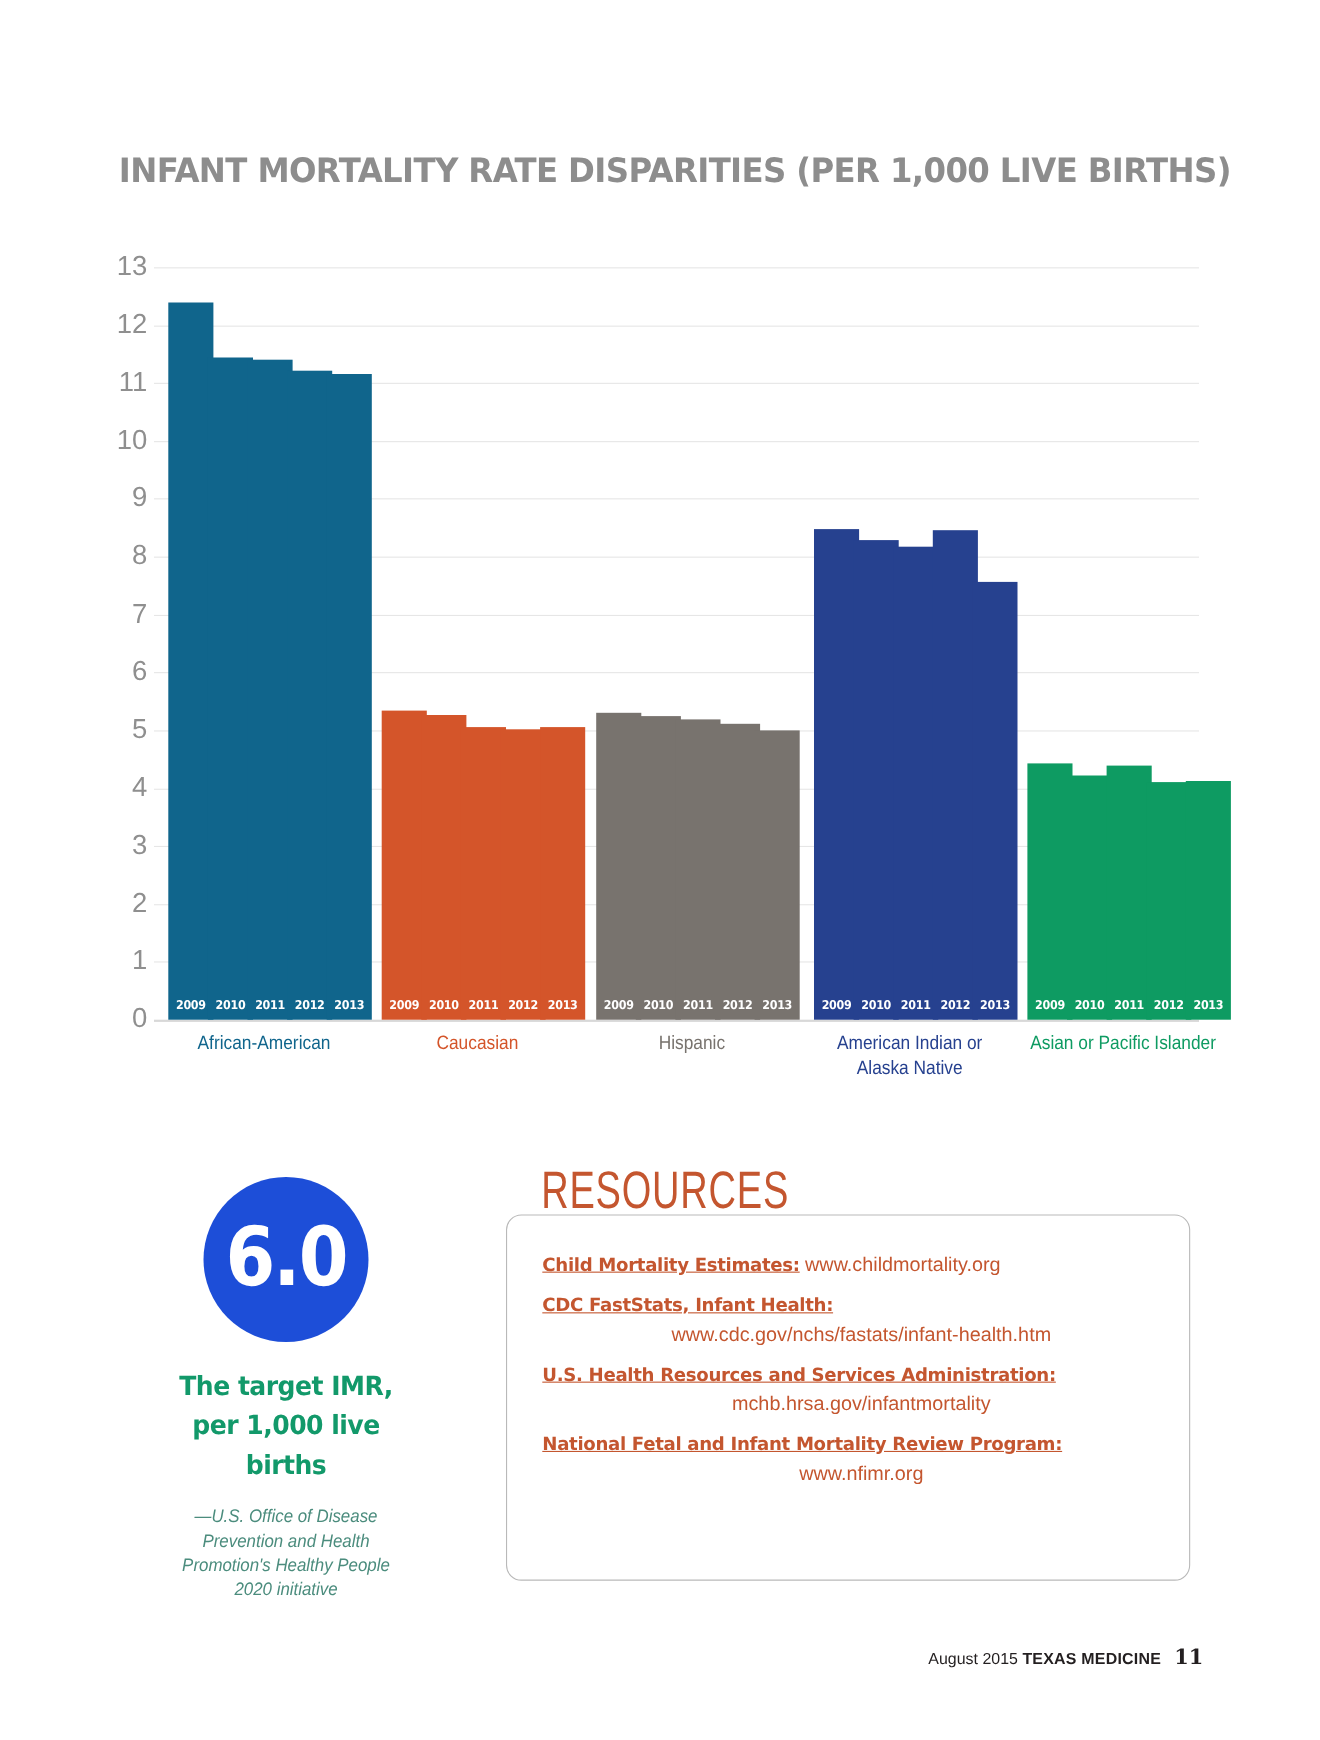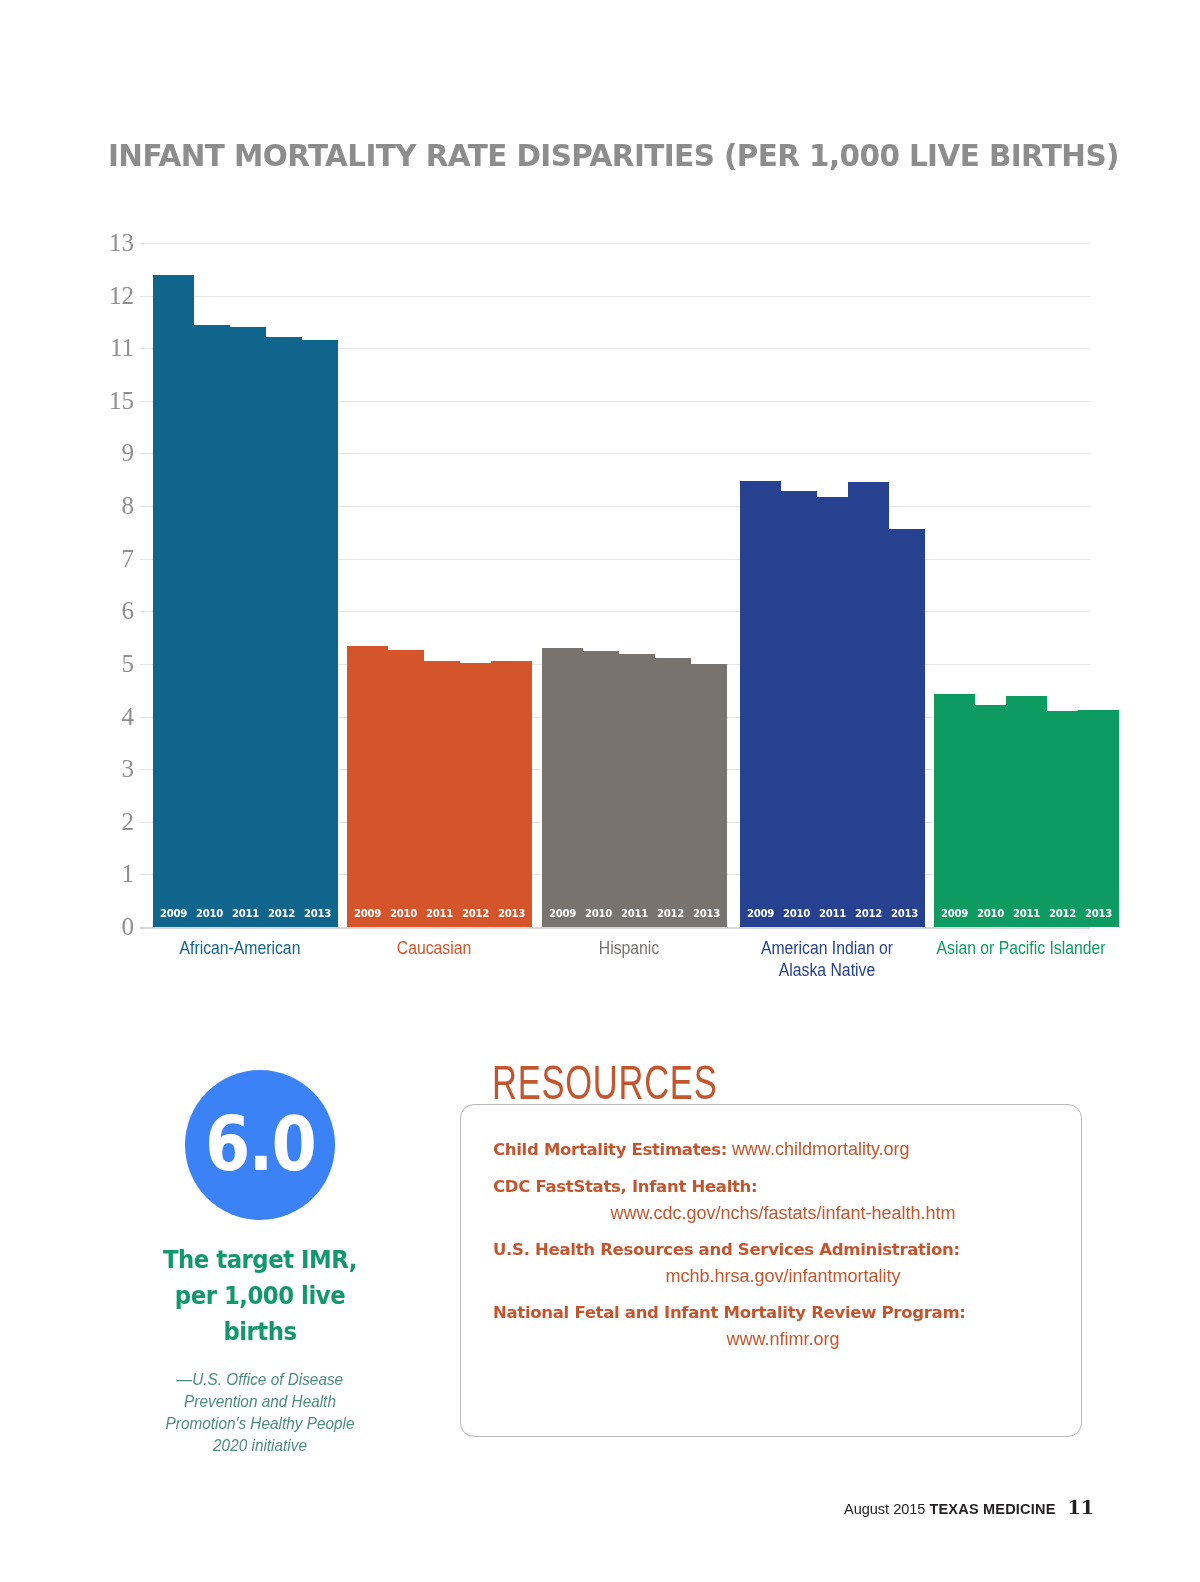--- a/index.html
+++ b/index.html
@@ -59,21 +59,21 @@
     pointer-events: none;
   }
   .ylab {
     position: absolute;
     left: 96px;
     width: 38px;
     text-align: right;
     font-size: 25px;
     line-height: 25px;
     color: #8f8f8f;
-    font-family: Liberation Serif, serif;
+    font-family: Liberation Sans, sans-serif;
   }
 
   
   .bar-group {
     position: absolute;
     bottom: 0;
     height: 100%;
   }
   .bar {
     position: absolute;
@@ -111,21 +111,21 @@
     position: absolute;
     left: 155px;
     top: 1070px;
     width: 210px;
     text-align: center;
   }
   #badge-circle {
     width: 150px;
     height: 150px;
     border-radius: 50%;
-    background: #3b82f6;
+    background: #1d4ed8;
     margin: 0 auto;
     position: relative;
   }
   #badge-value {
     position: absolute;
     left: 0;
     right: 0;
     top: 50%;
     transform: translateY(-52%) scaleX(0.88);
     font-size: 74px;
@@ -190,20 +190,21 @@
     font-size: 17.5px;
     line-height: 26px;
     color: #c4562f;
     font-family: "Liberation Sans", sans-serif;
   }
   .res-label {
     font-weight: bold;
     font-family: "DejaVu Sans", sans-serif;
     font-size: 16.5px;
     letter-spacing: -0.3px;
+    text-decoration: underline;
   }
   .res-url {
     font-family: "Liberation Sans", sans-serif;
     font-size: 18px;
     color: #c4562f;
   }
   .res-item.stacked .res-url {
     display: block;
     text-align: center;
   }
@@ -231,21 +232,21 @@
 </style>
 </head>
 <body>
 
 <div id="chart-title">INFANT MORTALITY RATE DISPARITIES (PER 1,000 LIVE BIRTHS)</div>
 
 <div id="yaxis">
     <div class="ylab" style="top: -13px;">13</div>
     <div class="ylab" style="top: 39.6154px;">12</div>
     <div class="ylab" style="top: 92.2308px;">11</div>
-    <div class="ylab" style="top: 144.846px;">15</div>
+    <div class="ylab" style="top: 144.846px;">10</div>
     <div class="ylab" style="top: 197.462px;">9</div>
     <div class="ylab" style="top: 250.077px;">8</div>
     <div class="ylab" style="top: 302.692px;">7</div>
     <div class="ylab" style="top: 355.308px;">6</div>
     <div class="ylab" style="top: 407.923px;">5</div>
     <div class="ylab" style="top: 460.538px;">4</div>
     <div class="ylab" style="top: 513.154px;">3</div>
     <div class="ylab" style="top: 565.769px;">2</div>
     <div class="ylab" style="top: 618.385px;">1</div>
     <div class="ylab" style="top: 671px;">0</div>

